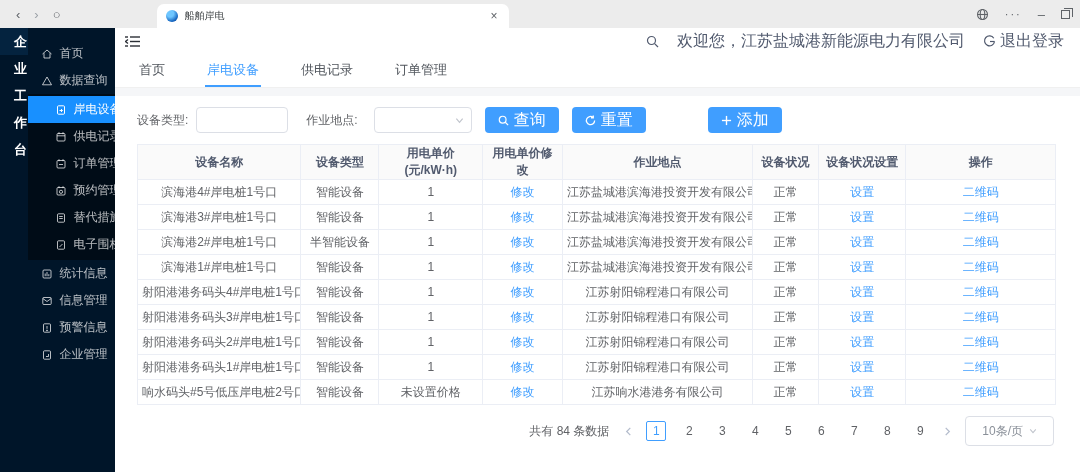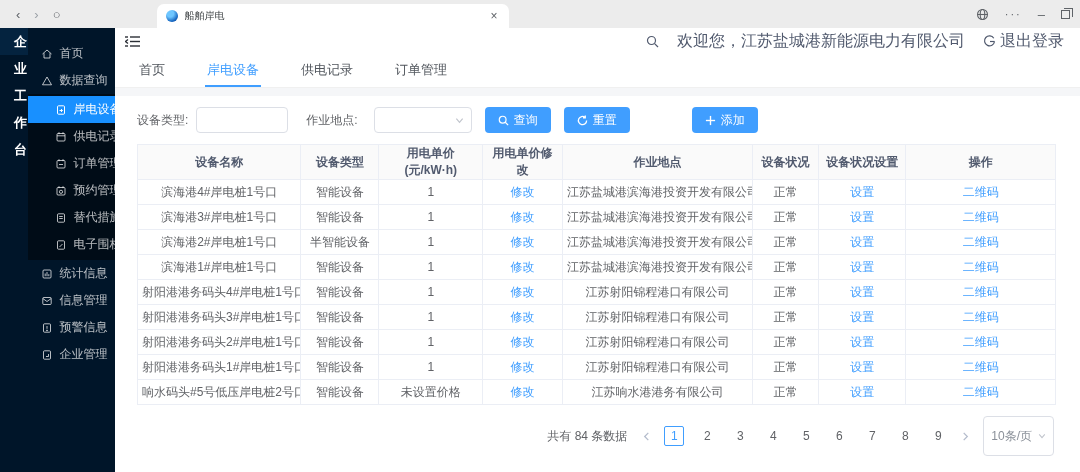--- a/index.html
+++ b/index.html
@@ -52,38 +52,38 @@
 
   .content { flex:1; padding:11px 24px 0 22px; display:flex; flex-direction:column; }
 
   
   .filter-row { display:flex; align-items:center; font-size:12px; color:#606266; margin-bottom:11px; }
   .filter-label { margin-right:8px; }
   .text-input { width:92px; height:26px; border:1px solid #dcdfe6; border-radius:4px; background:#fff; }
   .select-box { width:98px; height:26px; border:1px solid #dcdfe6; border-radius:4px; background:#fff; margin-left:8px; display:flex; align-items:center; justify-content:flex-end; padding-right:7px; color:#c0c4cc; }
   .select-box svg { width:9px; height:9px; }
   .loc-label { margin-left:18px; }
-  .btn { height:26px; border:none; border-radius:4px; background:#409eff; color:#fff; font-size:12px; display:flex; align-items:center; gap:5px; padding:0 13px; margin-left:13px; cursor:pointer; font-family:inherit; }
+  .btn { height:26px; border:none; border-radius:4px; background:#409eff; color:#fff; font-size:16px; display:flex; align-items:center; gap:5px; padding:0 13px; margin-left:13px; cursor:pointer; font-family:inherit; }
   .btn svg { width:11px; height:11px; }
   .btn.add { margin-left:62px; }
 
   
   table.devices { width:100%; border-collapse:collapse; font-size:12px; color:#606266; table-layout:fixed; }
   .devices th { background:#fafafa; color:#515a6e; font-weight:bold; height:31px; border:1px solid #ebeef5; text-align:center; padding:0 4px; }
   .devices td { height:25px; border:1px solid #ebeef5; text-align:center; padding:0 4px; white-space:nowrap; overflow:hidden; }
   .devices a { color:#409eff; text-decoration:none; cursor:pointer; }
 
   
   .pagination { display:flex; justify-content:flex-end; align-items:center; gap:13px; margin-top:11px; font-size:12px; color:#606266; padding-right:2px; }
   .pg-total { margin-right:2px; }
   .pg-arrow { color:#b4bccc; display:flex; }
   .pg-arrow svg { width:9px; height:9px; }
   .pg-num { min-width:20px; height:20px; display:flex; align-items:center; justify-content:center; cursor:pointer; }
   .pg-num.active { border:1px solid #409eff; color:#409eff; border-radius:2px; background:#fff; }
-  .size-select { border:1px solid #dcdfe6; border-radius:4px; height:40px; display:flex; align-items:center; gap:6px; padding:0 7px; color:#8a9099; cursor:pointer; }
+  .size-select { border:1px solid #dcdfe6; border-radius:4px; height:30px; display:flex; align-items:center; gap:6px; padding:0 16px; color:#8a9099; cursor:pointer; }
   .size-select svg { width:8px; height:8px; color:#c0c4cc; }
 </style>
 </head>
 <body>
 
 <div class="browser-bar">
   <div class="nav-btns">
     <span class="nav-btn">‹</span>
     <span class="nav-btn fwd">›</span>
     <span class="nav-btn">○</span>

